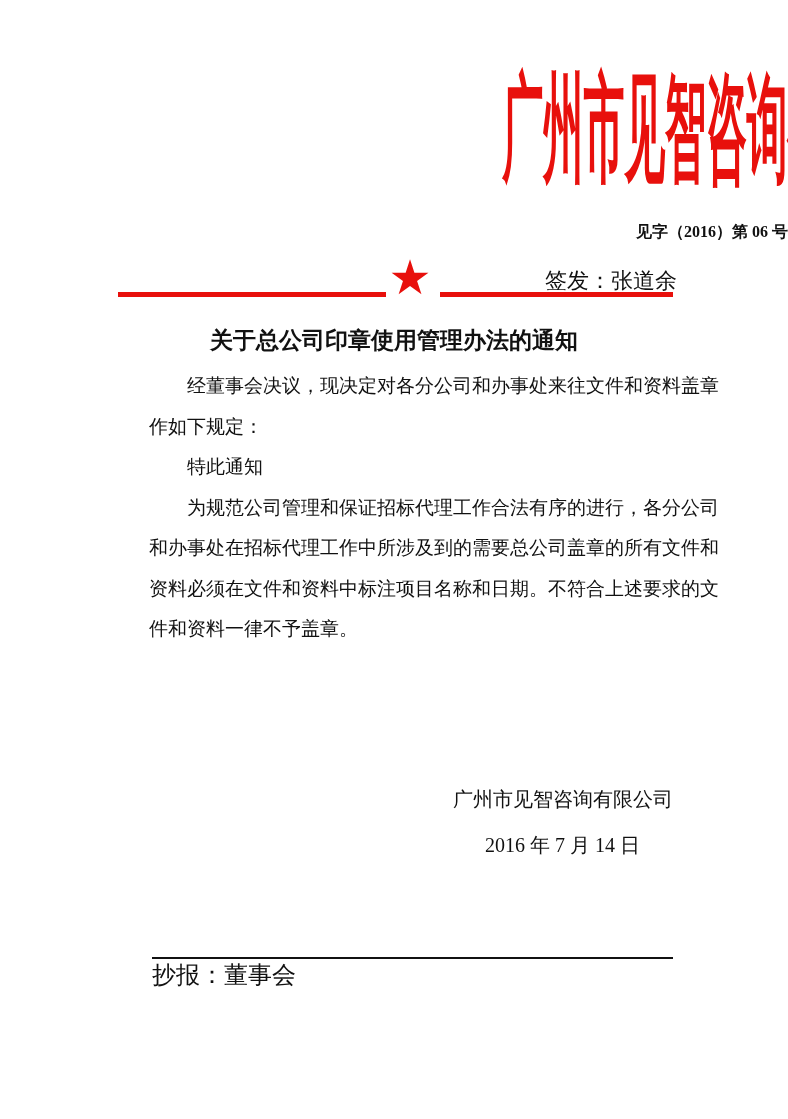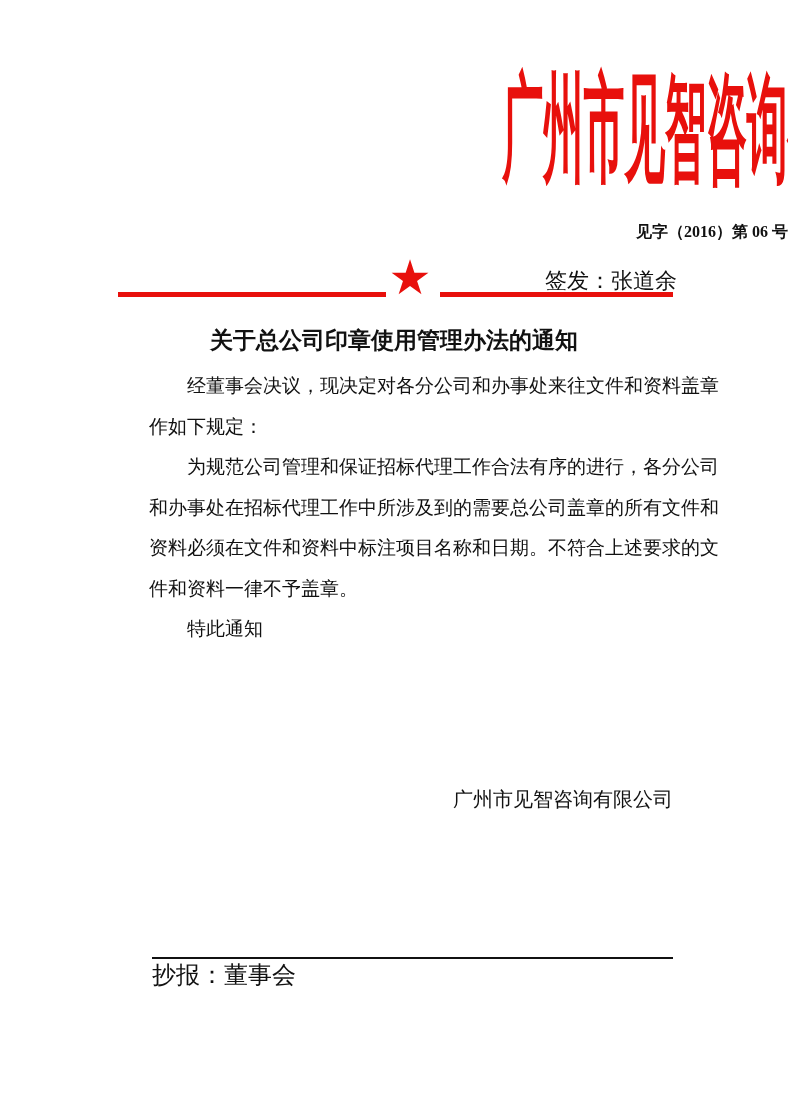--- a/index.html
+++ b/index.html
@@ -154,26 +154,27 @@
   <span class="issuer">签发：张道余</span>
 
   <div class="rule-left"></div>
   <div class="star">★</div>
   <div class="rule-right"></div>
 
   <div class="doc-title">关于总公司印章使用管理办法的通知</div>
 
   <div class="body-text">
     <p>经董事会决议，现决定对各分公司和办事处来往文件和资料盖章作如下规定：</p>
+    <p>特此通知</p>
     <p>为规范公司管理和保证招标代理工作合法有序的进行，各分公司和办事处在招标代理工作中所涉及到的需要总公司盖章的所有文件和资料必须在文件和资料中标注项目名称和日期。不符合上述要求的文件和资料一律不予盖章。</p>
-    <p>特此通知</p>
   </div>
 
   <div class="sig-company">广州市见智咨询有限公司</div>
 
+  <div class="sig-date">2016 年 7 月 14 日</div>
 
   <div class="footer-rule"></div>
 
   <div class="footer-left">
     <div>抄报：董事会</div>
   </div>
 
 
 </div>
 

